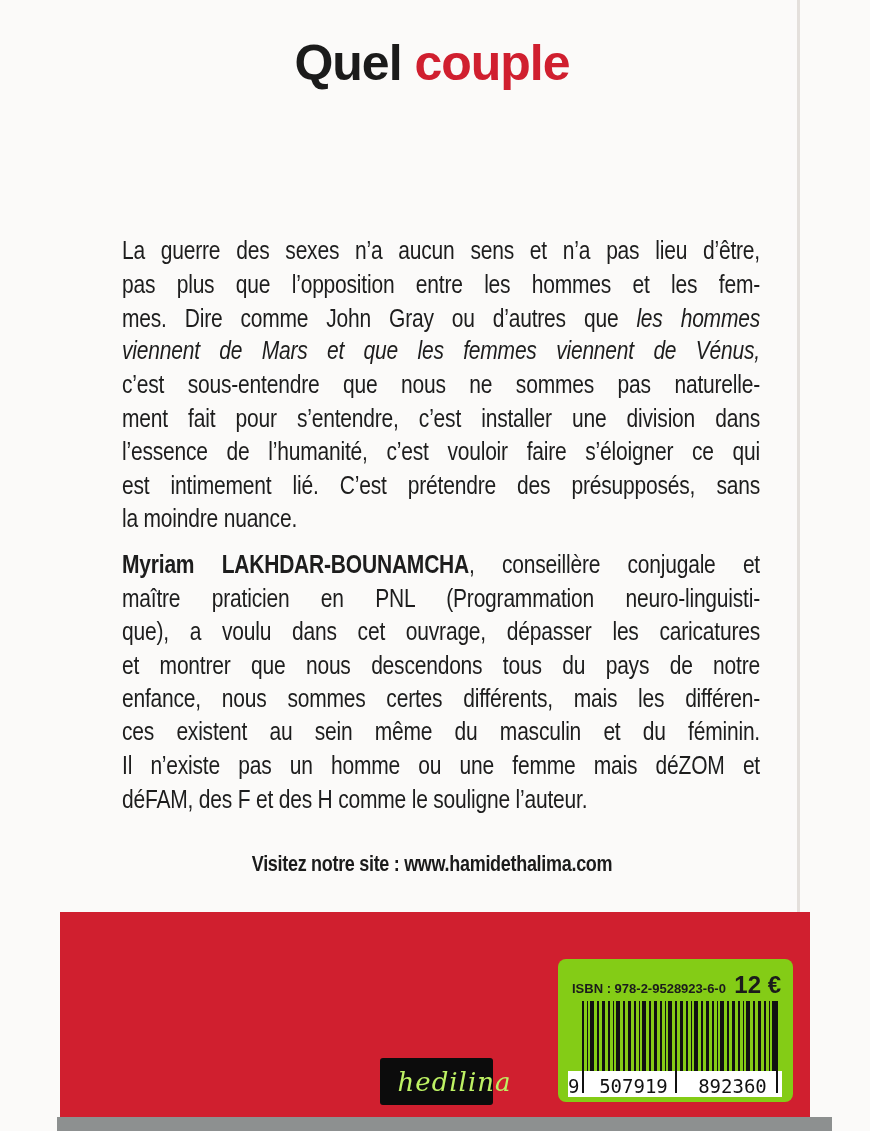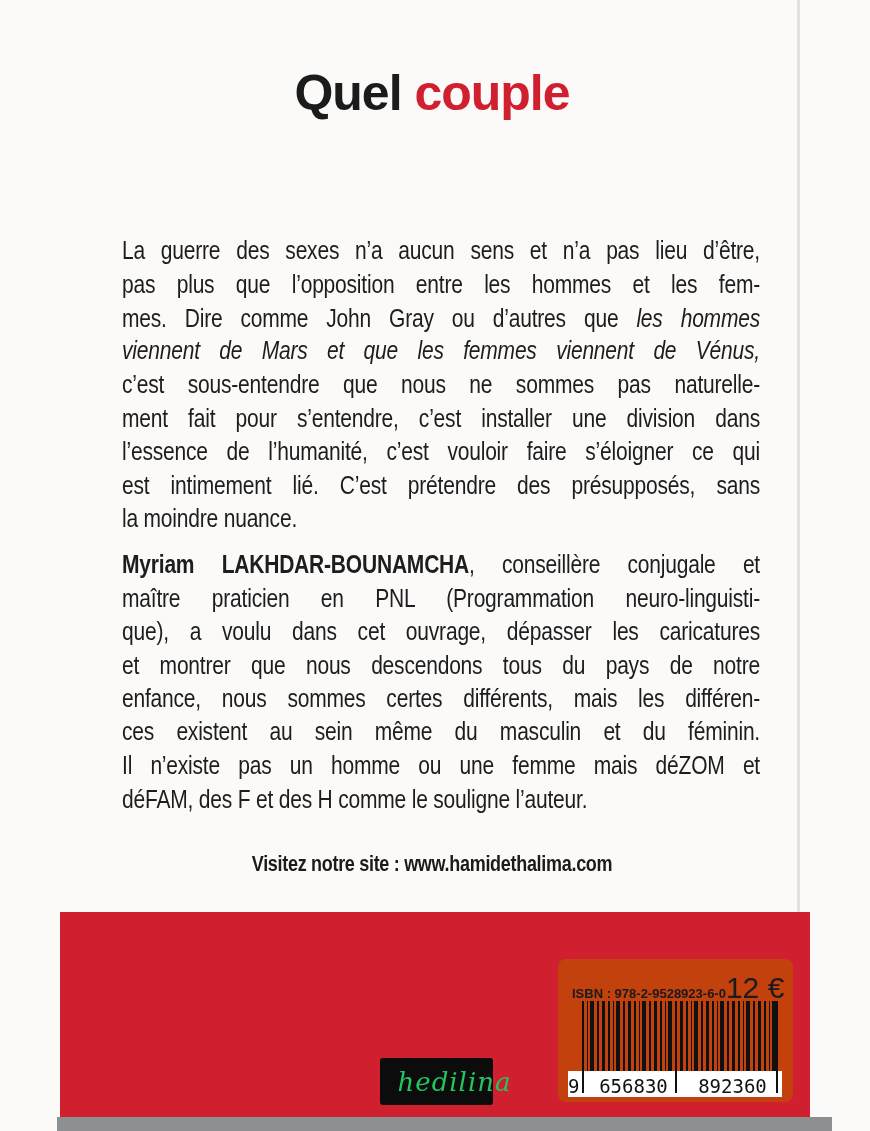--- a/index.html
+++ b/index.html
@@ -4,63 +4,63 @@
 <style>
   html,body{margin:0;padding:0;}
   body{width:870px;height:1131px;background:#ffffff;}
   .page{position:relative;width:870px;height:1131px;background:#fbfaf9;overflow:hidden;
         font-family:"Liberation Sans",sans-serif;color:#1b1b1b;}
   .page-edge{position:absolute;left:797px;top:0;width:3px;height:914px;background:#e4e0dc;}
 
   
   .title-block{position:absolute;left:27px;top:36px;width:810px;text-align:center;
                font-weight:bold;font-size:50px;line-height:54px;letter-spacing:-1px;}
-  .title-line{white-space:nowrap;margin-top:30px;}
+  .title-line{white-space:nowrap;}
 
   
   .body-text{position:absolute;left:122px;top:234px;width:638px;
              font-size:21px;line-height:26.8px;letter-spacing:-0.2px;
              transform:scaleY(1.25);transform-origin:0 0;color:#1d1d1d;}
   .para{margin:0 0 10px 0;}
   .line{text-align:justify;text-align-last:justify;white-space:nowrap;}
   .line.last{text-align-last:left;}
   .it{font-style:italic;}
   .bd{font-weight:bold;}
 
   
   .site-line{position:absolute;left:27px;top:852px;width:810px;text-align:center;
              font-weight:bold;font-size:18px;letter-spacing:-0.3px;
              transform:scaleY(1.2);transform-origin:50% 0;}
 
   
   .red-band{position:absolute;left:60px;top:912px;width:750px;height:205px;}
   .gray-strip{position:absolute;left:57px;top:1117px;width:775px;height:14px;}
   .isbn-box{position:absolute;left:558px;top:959px;width:235px;height:143px;
-            background:#c2410c;border-radius:8px;}
+            background:#84cc16;border-radius:8px;}
   .isbn-row{position:absolute;left:14px;right:12px;top:12px;display:flex;
             justify-content:space-between;align-items:baseline;}
   .isbn-label{font-size:13px;font-weight:bold;letter-spacing:0px;white-space:nowrap;}
-  .price{font-size:30px;font-weight:normal;white-space:nowrap;text-align:center;}
+  .price{font-size:24px;font-weight:bold;white-space:nowrap;text-align:center;}
   .barcode{position:absolute;left:10px;top:42px;width:214px;height:96px;}
   .bars{position:absolute;left:14px;right:4px;top:0;height:72px;background:
     repeating-linear-gradient(90deg,#111 0 2px,rgba(0,0,0,0) 2px 5px,#111 5px 6px,
     rgba(0,0,0,0) 6px 8px,#111 8px 12px,rgba(0,0,0,0) 12px 15px,#111 15px 17px,
     rgba(0,0,0,0) 17px 20px,#111 20px 23px,rgba(0,0,0,0) 23px 26px);}
   .digits{position:absolute;left:0;right:0;top:70px;height:26px;background:#ffffff;
           display:flex;align-items:flex-end;font-family:"DejaVu Sans Mono",monospace;
           font-size:19px;color:#111;}
   .digit-first{width:16px;text-align:left;}
   .digit-group{flex:1;text-align:center;}
   .guard{position:absolute;top:0;width:2px;height:92px;background:#111;}
   .guard.g-left{left:14px;} .guard.g-mid{left:50%;} .guard.g-right{right:4px;}
   .publisher-logo{position:absolute;left:380px;top:1058px;width:113px;height:47px;
                   background:#0c0c0c;border-radius:3px;display:flex;align-items:center;
                   justify-content:center;}
   .publisher-name{font-family:"DejaVu Serif",serif;font-style:italic;font-size:26px;
-                  color:#22c55e;letter-spacing:1px;padding-left:36px;}
+                  color:#bef264;letter-spacing:1px;padding-left:36px;}
 </style>
 </head>
 <body>
 
 <div class="page">
 
   <div class="page-edge"></div>
 
   <div class="title-block">
     <div class="title-line"><span style="color: rgb(27, 27, 27);">Quel </span><span style="color: rgb(208, 31, 47);">couple</span></div>
@@ -96,21 +96,21 @@
 
   <div class="isbn-box">
     <div class="isbn-row">
       <span class="isbn-label">ISBN : 978-2-9528923-6-0</span>
       <span class="price">12 €</span>
     </div>
     <div class="barcode">
       <div class="bars"></div>
       <div class="digits">
         <span class="digit-first">9</span>
-        <span class="digit-group">656830</span>
+        <span class="digit-group">507919</span>
         <span class="digit-group">892360</span>
       </div>
       <div class="guard g-left"></div>
       <div class="guard g-mid"></div>
       <div class="guard g-right"></div>
     </div>
   </div>
 
   <div class="publisher-logo">
     <span class="publisher-name">hedilina</span>

